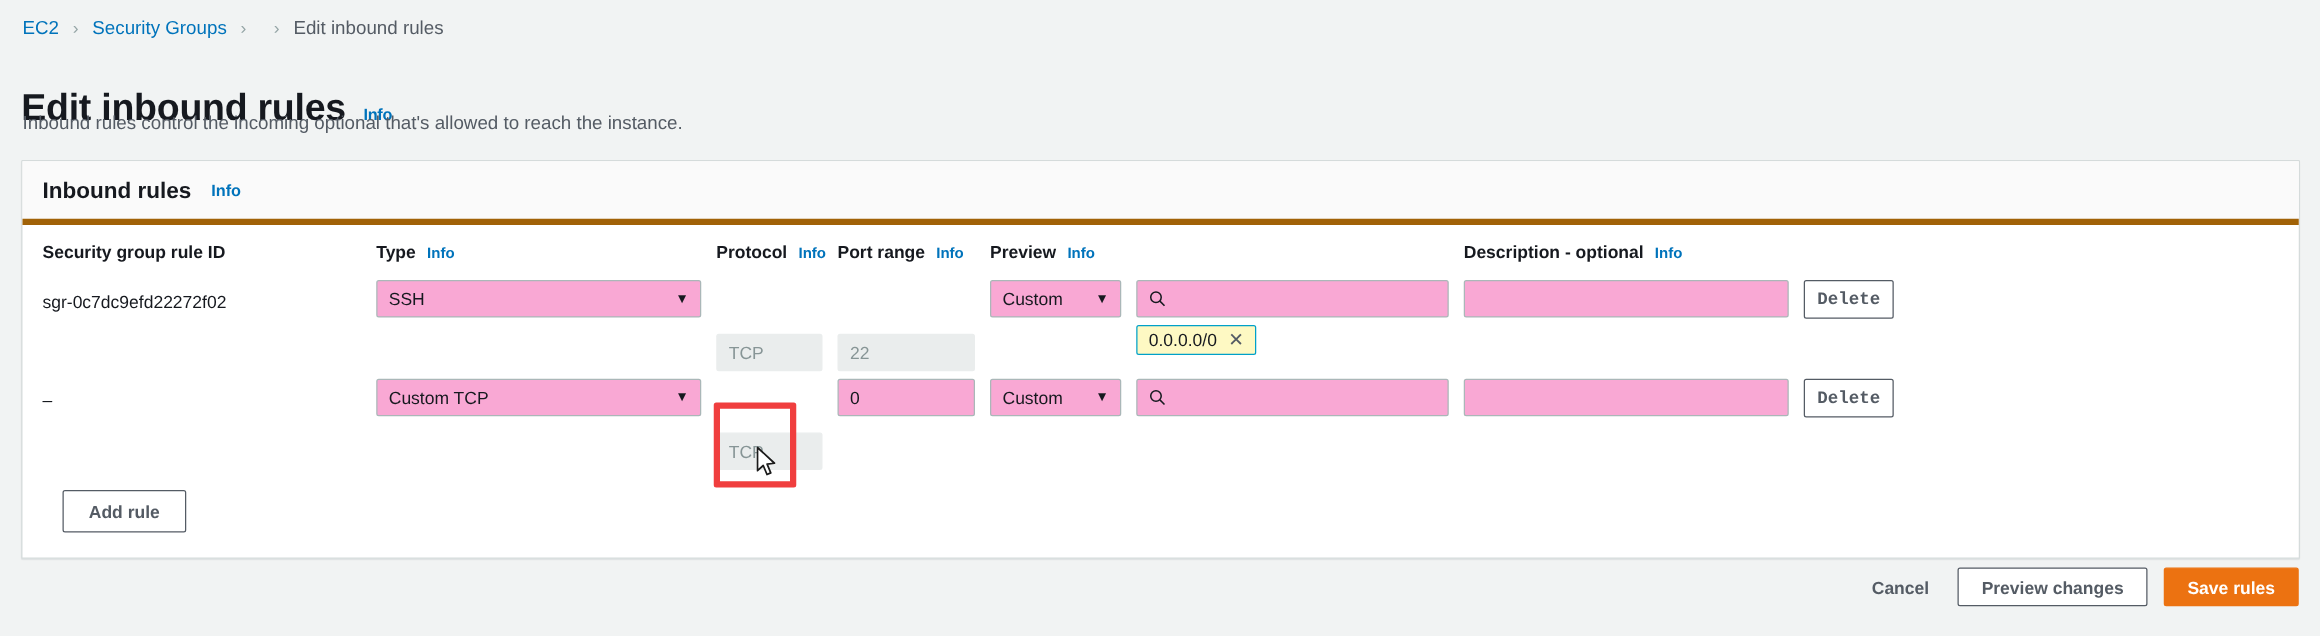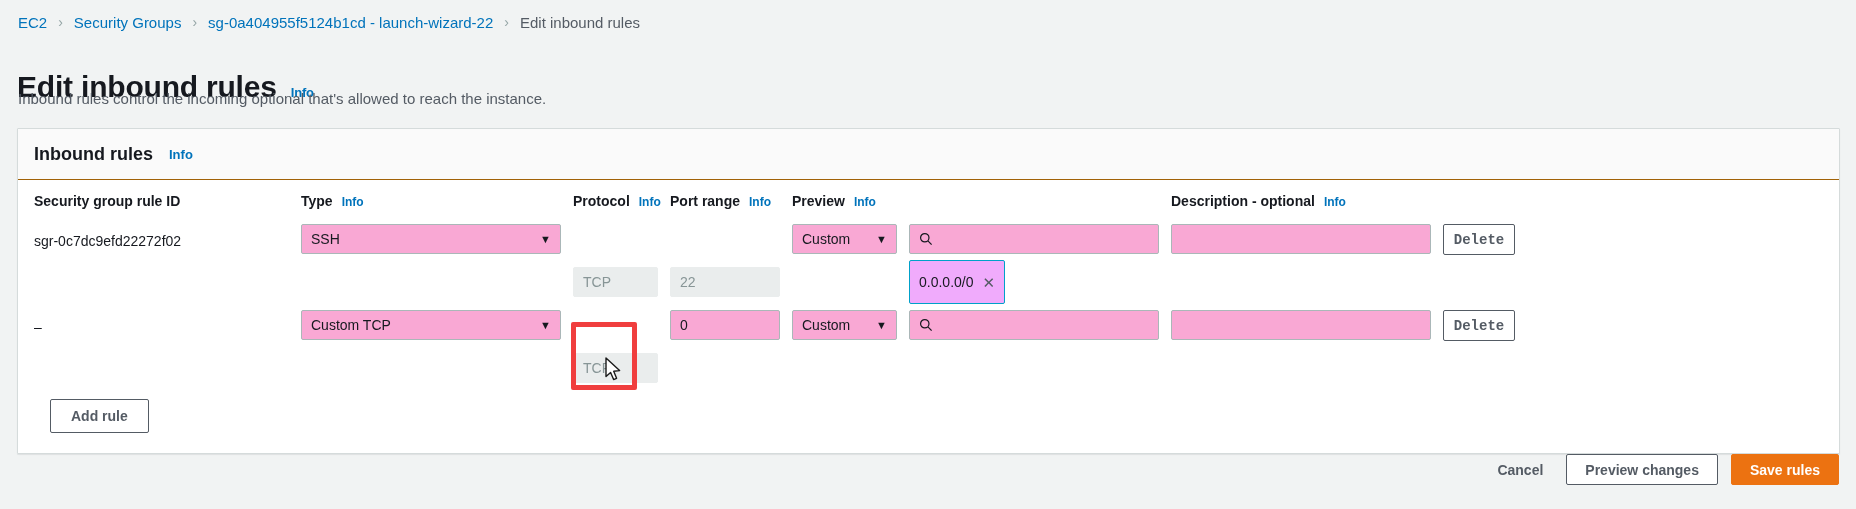--- a/index.html
+++ b/index.html
@@ -78,21 +78,21 @@
     left: 17px; top: 128px;
     width: 1823px;
     background: #ffffff;
     border: 1px solid #d5dbdb;
     border-radius: 1px;
     box-shadow: 0 1px 1px 0 rgba(0,28,36,.08);
   }
   .card-header {
     height: 51px;
     background: #fafafa;
-    border-bottom: 1px solid #a16207;
+    border-bottom: 5px solid #a16207;
     display: flex; align-items: center;
     padding-left: 16px;
   }
   .card-title {
     font-size: 18px;
     font-weight: 700;
     color: #16191f;
   }
   .card-header .info-link { margin-left: 16px; }
 
@@ -168,25 +168,25 @@
     display: block;
   }
   .ctl-text { flex: 1 1 auto; overflow: hidden; white-space: nowrap; }
 
   
   .token {
     margin-top: 6px;
     display: inline-flex;
     align-items: center;
     gap: 9px;
-    height: 44px;
+    height: 24px;
     padding: 0 9px;
     border: 1px solid #00a1c9;
     border-radius: 2px;
-    background: #f0abfc;
+    background: #fef9c3;
     font-size: 14px;
     color: #16191f;
   }
   .token-x {
     font-size: 15px;
     color: #545b64;
     cursor: pointer;
     line-height: 1;
   }
 
@@ -254,21 +254,20 @@
 </head>
 <body>
 
 <div class="page">
 
   <nav class="breadcrumb">
     <a class="crumb-link" href="#">EC2</a>
     <span class="crumb-sep">›</span>
     <a class="crumb-link" href="#">Security Groups</a>
     <span class="crumb-sep">›</span>
-    <a class="crumb-link" href="#">sg-0a404955f5124b1cd - launch-wizard-22</a>
     <span class="crumb-sep">›</span>
     <span class="crumb-current">Edit inbound rules</span>
   </nav>
 
   <h1 class="page-title">
     <span>Edit inbound rules</span>
     <a class="info-link" href="#">Info</a>
   </h1>
   <div class="page-desc">Inbound rules control the incoming optional that's allowed to reach the instance.</div>
 

